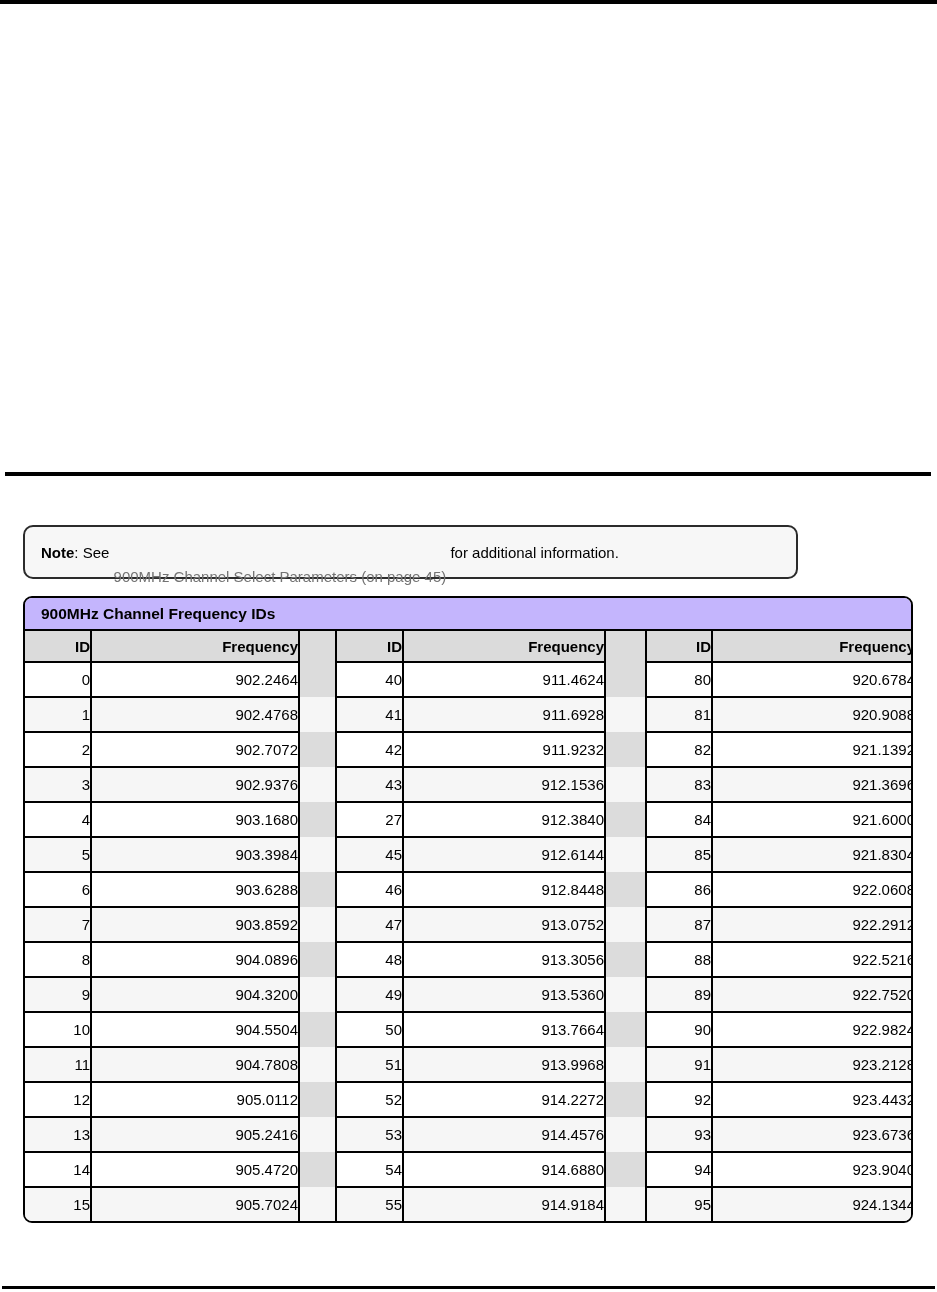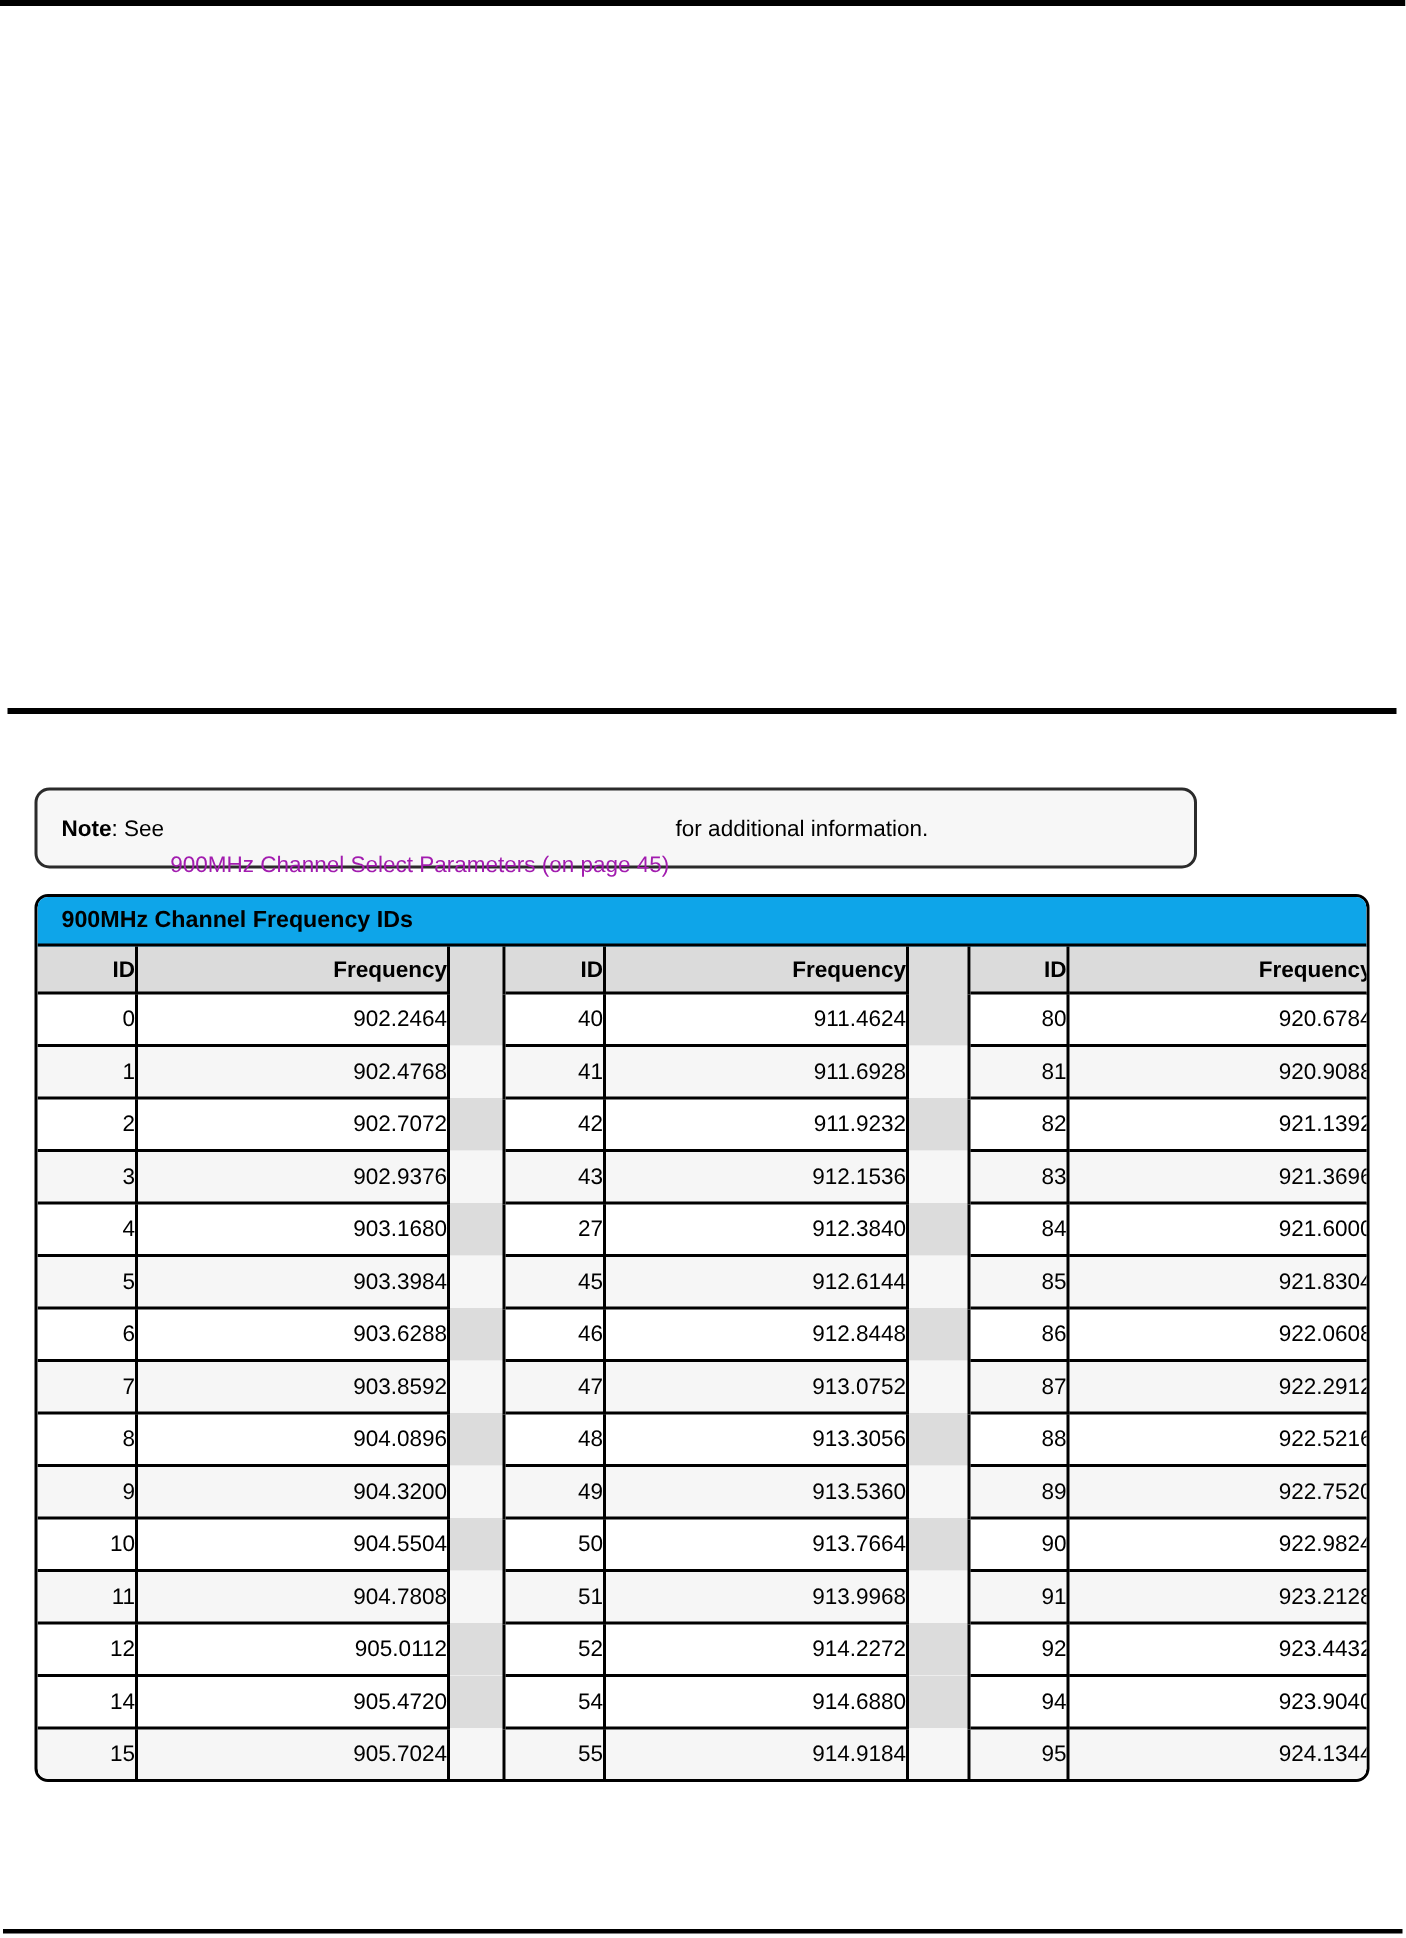--- a/index.html
+++ b/index.html
@@ -29,32 +29,32 @@
     box-sizing: border-box;
     background: #f7f7f7;
     border: 2px solid #2b2b2b;
     border-radius: 10px;
     display: flex; align-items: center;
     padding: 0 16px;
     font-size: 15px;
     white-space: pre-wrap;
   }
   .note-label { font-weight: bold; }
-  .note-link { color: #a21caf; text-decoration: none; cursor: pointer; margin-top: 48px; }
+  .note-link { color: #737373; text-decoration: none; cursor: pointer; margin-top: 48px; }
   .table-wrap {
     position: absolute; left: 23px; top: 596px;
     width: 890px;
     box-sizing: border-box;
     border: 2.5px solid #000000;
     border-radius: 9px;
     overflow: hidden;
     background: #ffffff;
   }
   .table-title {
-    background: #0ea5e9;
+    background: #c4b5fd;
     font-weight: bold;
     font-size: 15.5px;
     height: 31px; line-height: 31px;
     padding-left: 16px;
     border-bottom: 2.5px solid #000000;
   }
   table.freq-table {
     width: 100%;
     border-collapse: collapse;
     table-layout: fixed;
@@ -240,20 +240,30 @@
         <tr>
           <td class="id">12</td>
           <td class="freq">905.0112</td>
           <td class="spacer"></td>
           <td class="id">52</td>
           <td class="freq">914.2272</td>
           <td class="spacer"></td>
           <td class="id">92</td>
           <td class="freq">923.4432</td>
         </tr>
+        <tr class="stripe">
+          <td class="id">13</td>
+          <td class="freq">905.2416</td>
+          <td class="spacer"></td>
+          <td class="id">53</td>
+          <td class="freq">914.4576</td>
+          <td class="spacer"></td>
+          <td class="id">93</td>
+          <td class="freq">923.6736</td>
+        </tr>
         <tr>
           <td class="id">14</td>
           <td class="freq">905.4720</td>
           <td class="spacer"></td>
           <td class="id">54</td>
           <td class="freq">914.6880</td>
           <td class="spacer"></td>
           <td class="id">94</td>
           <td class="freq">923.9040</td>
         </tr>

